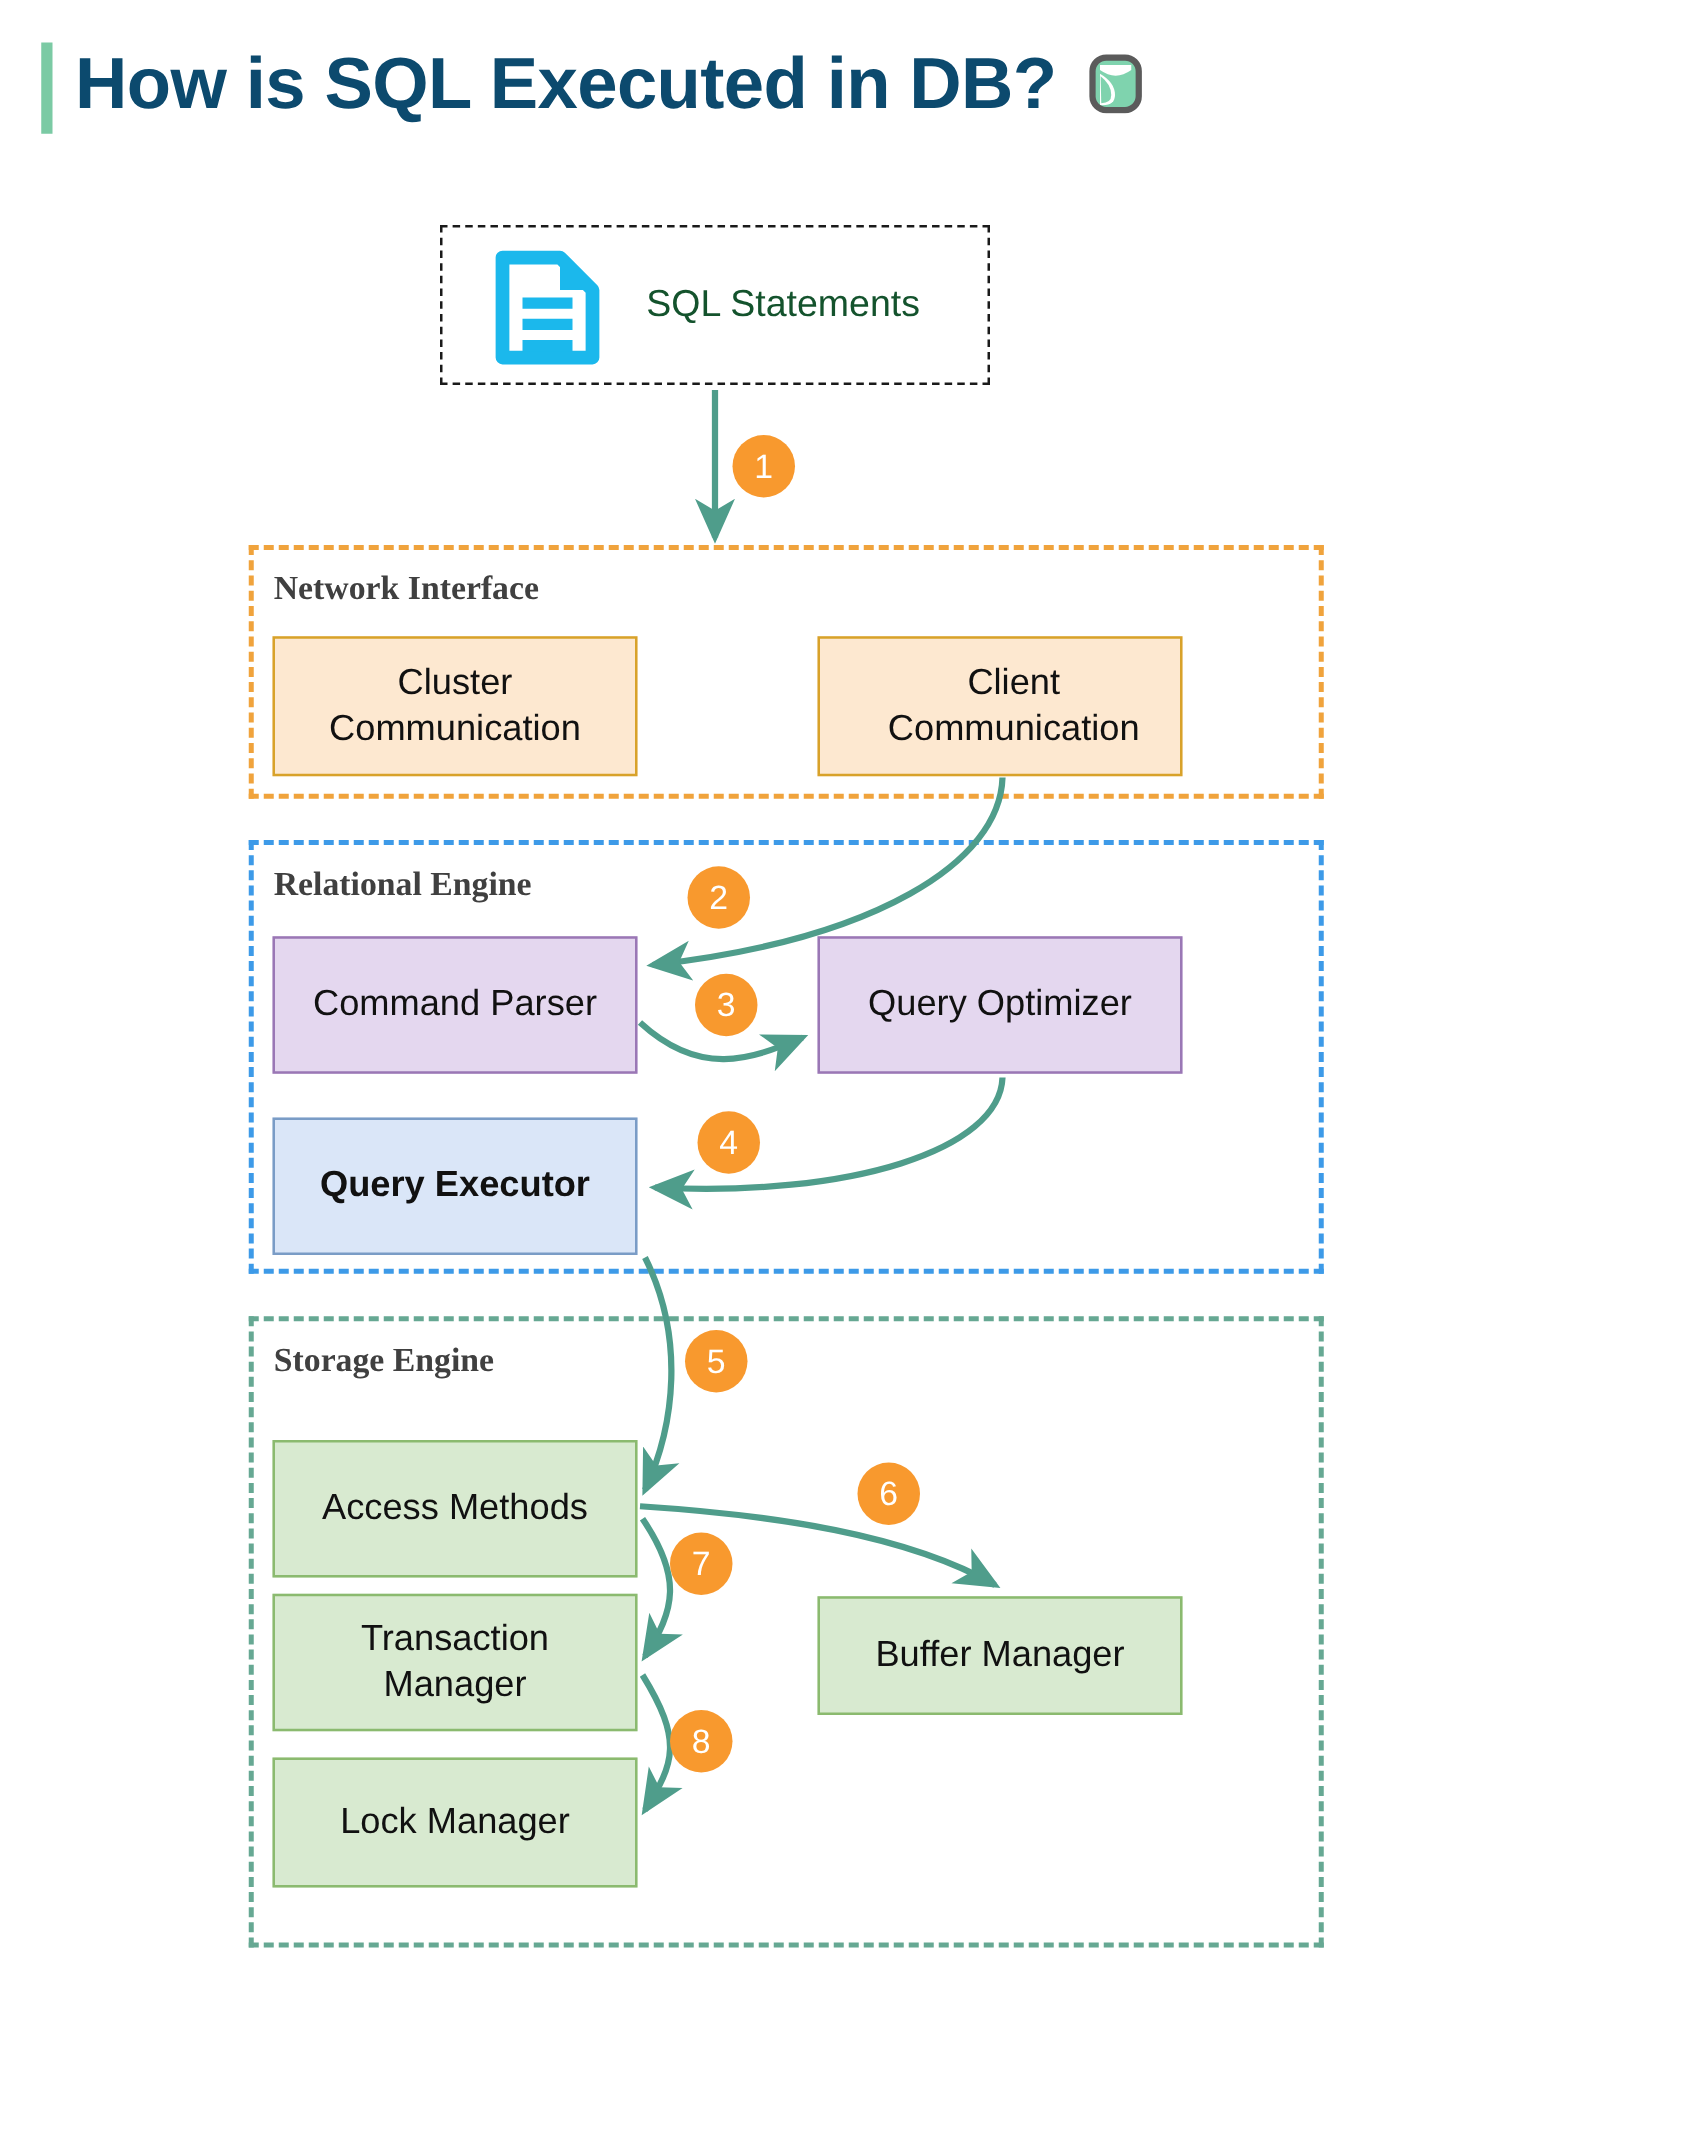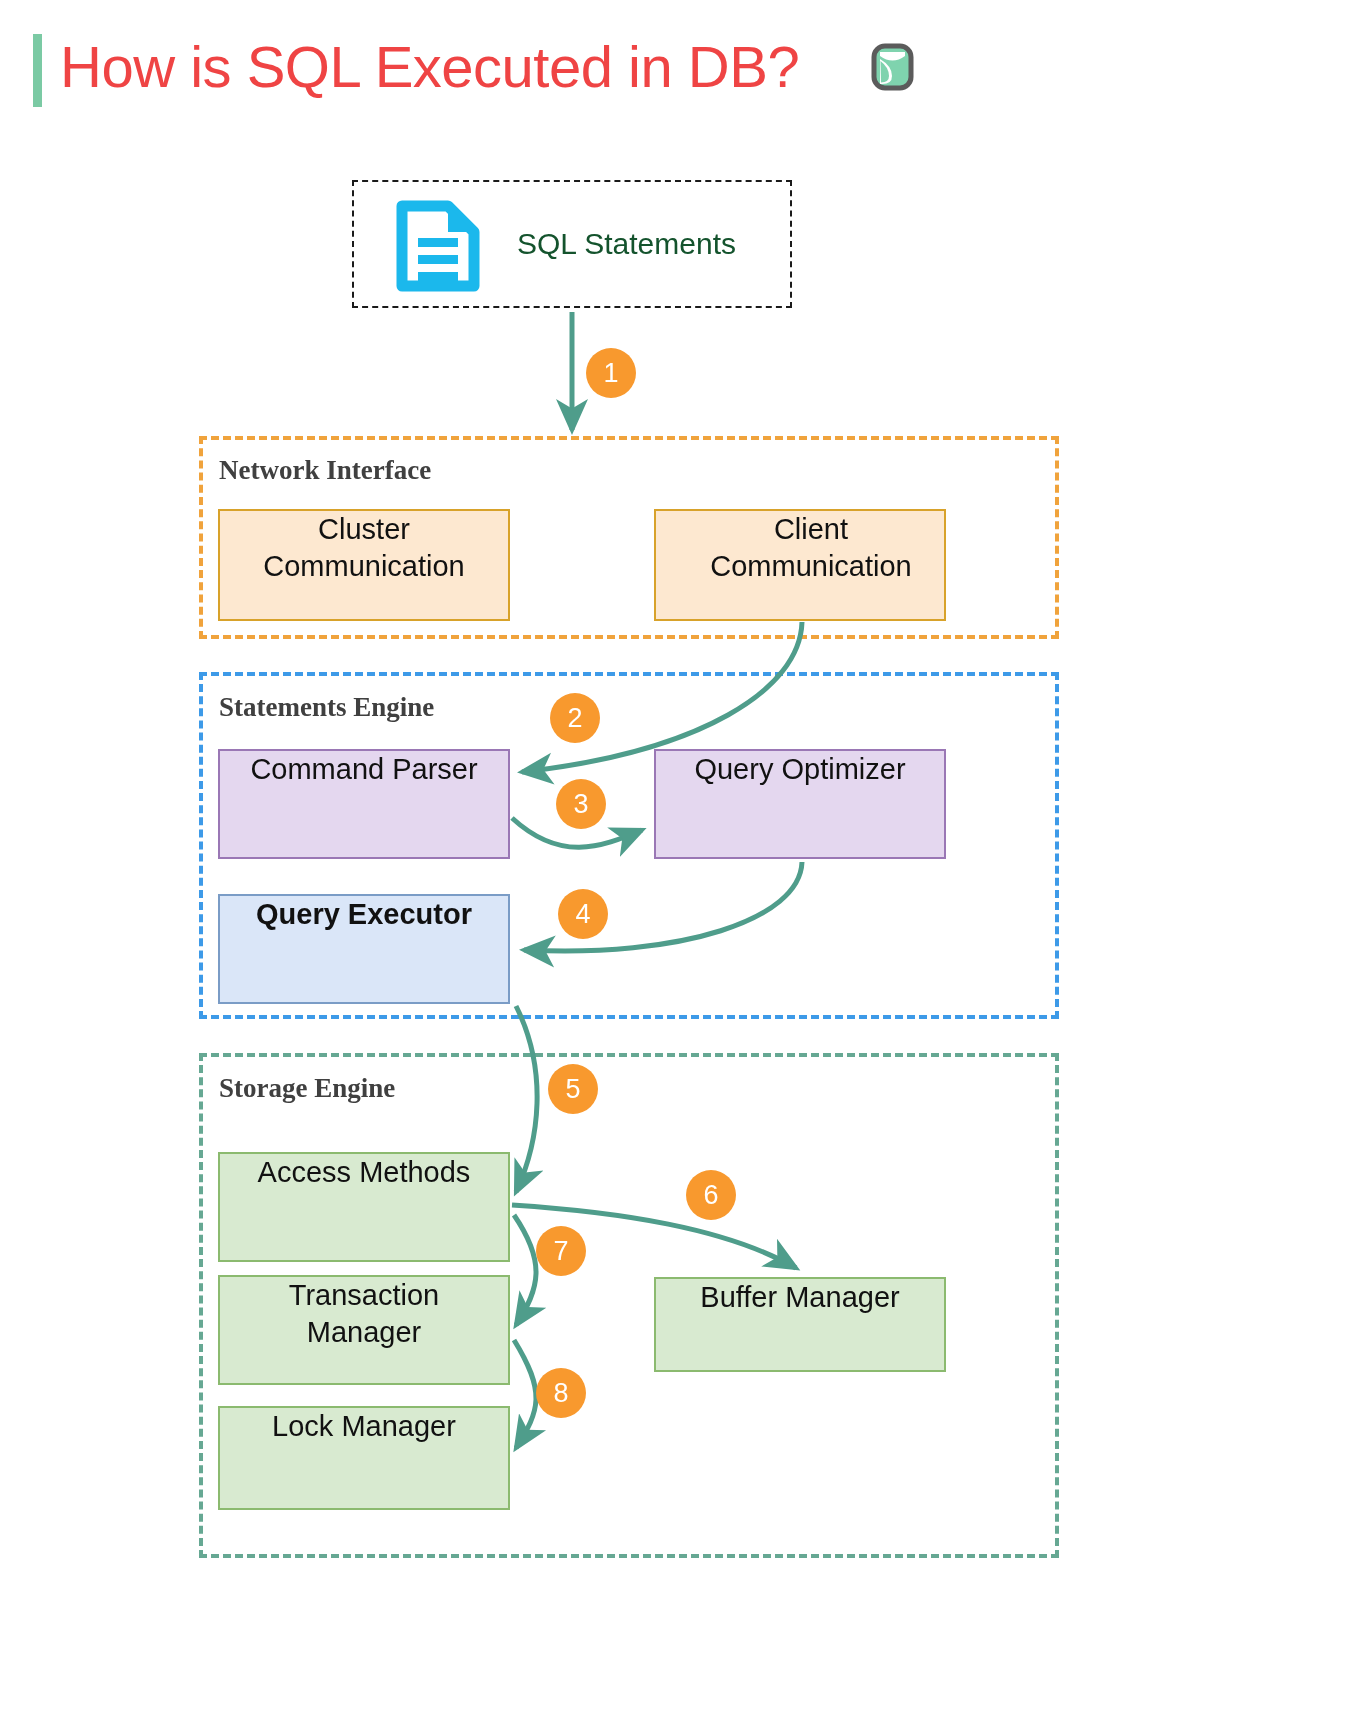--- a/index.html
+++ b/index.html
@@ -24,22 +24,22 @@
   #accent-bar {
     position: absolute;
     left: 33px; top: 34px;
     width: 9px; height: 73px;
     background: #7bcaa4;
   }
   #page-title {
     position: absolute;
     left: 60px; top: 33px;
     font-size: 58px;
-    font-weight: 400;
-    color: #ef4444;
+    font-weight: 700;
+    color: #0c4a6e;
     letter-spacing: -0.5px;
     white-space: nowrap;
     font-family: "Liberation Sans", sans-serif;
     text-align: right;
   }
   #brand {
     position: absolute;
     left: 871px; top: 43px;
     display: flex;
     align-items: center;
@@ -73,21 +73,21 @@
     text-align: center;
   }
 
   
   .node {
     position: absolute;
     box-sizing: border-box;
     border-width: 2px;
     border-style: solid;
     display: flex;
-    align-items: flex-start;
+    align-items: center;
     justify-content: center;
     text-align: center;
     font-size: 29px;
     color: #111111;
     line-height: 1.28;
     font-family: "Liberation Sans", sans-serif;
   }
 
   
   #sql-box {
@@ -174,21 +174,21 @@
 </div>
 
 <div class="node" id="node-client-comm" style="left:654px; top:509px; width:292px; height:112px; background:#fde8d0; border-color:#d8a22a;padding-left:22px;">
   <span>
     <span>Client</span><br>
     <span>Communication</span>
   </span>
 </div>
 
 <div class="group" id="grp-relational" style="left:199px; top:672px; width:860px; height:347px; border-color:#3d9ae8;"></div>
-<div class="group-title" style="left:219px; top:692px;">Statements Engine</div>
+<div class="group-title" style="left:219px; top:692px;">Relational Engine</div>
 
 <div class="node" id="node-command-parser" style="left:218px; top:749px; width:292px; height:110px; background:#e4d7ef; border-color:#9a77b5;">
   <span>Command Parser</span>
 </div>
 
 <div class="node" id="node-query-optimizer" style="left:654px; top:749px; width:292px; height:110px; background:#e4d7ef; border-color:#9a77b5;">
   <span>Query Optimizer</span>
 </div>
 
 <div class="node" id="node-query-executor" style="left:218px; top:894px; width:292px; height:110px; background:#dae6f8; border-color:#7a9cc6;font-weight:bold;">

